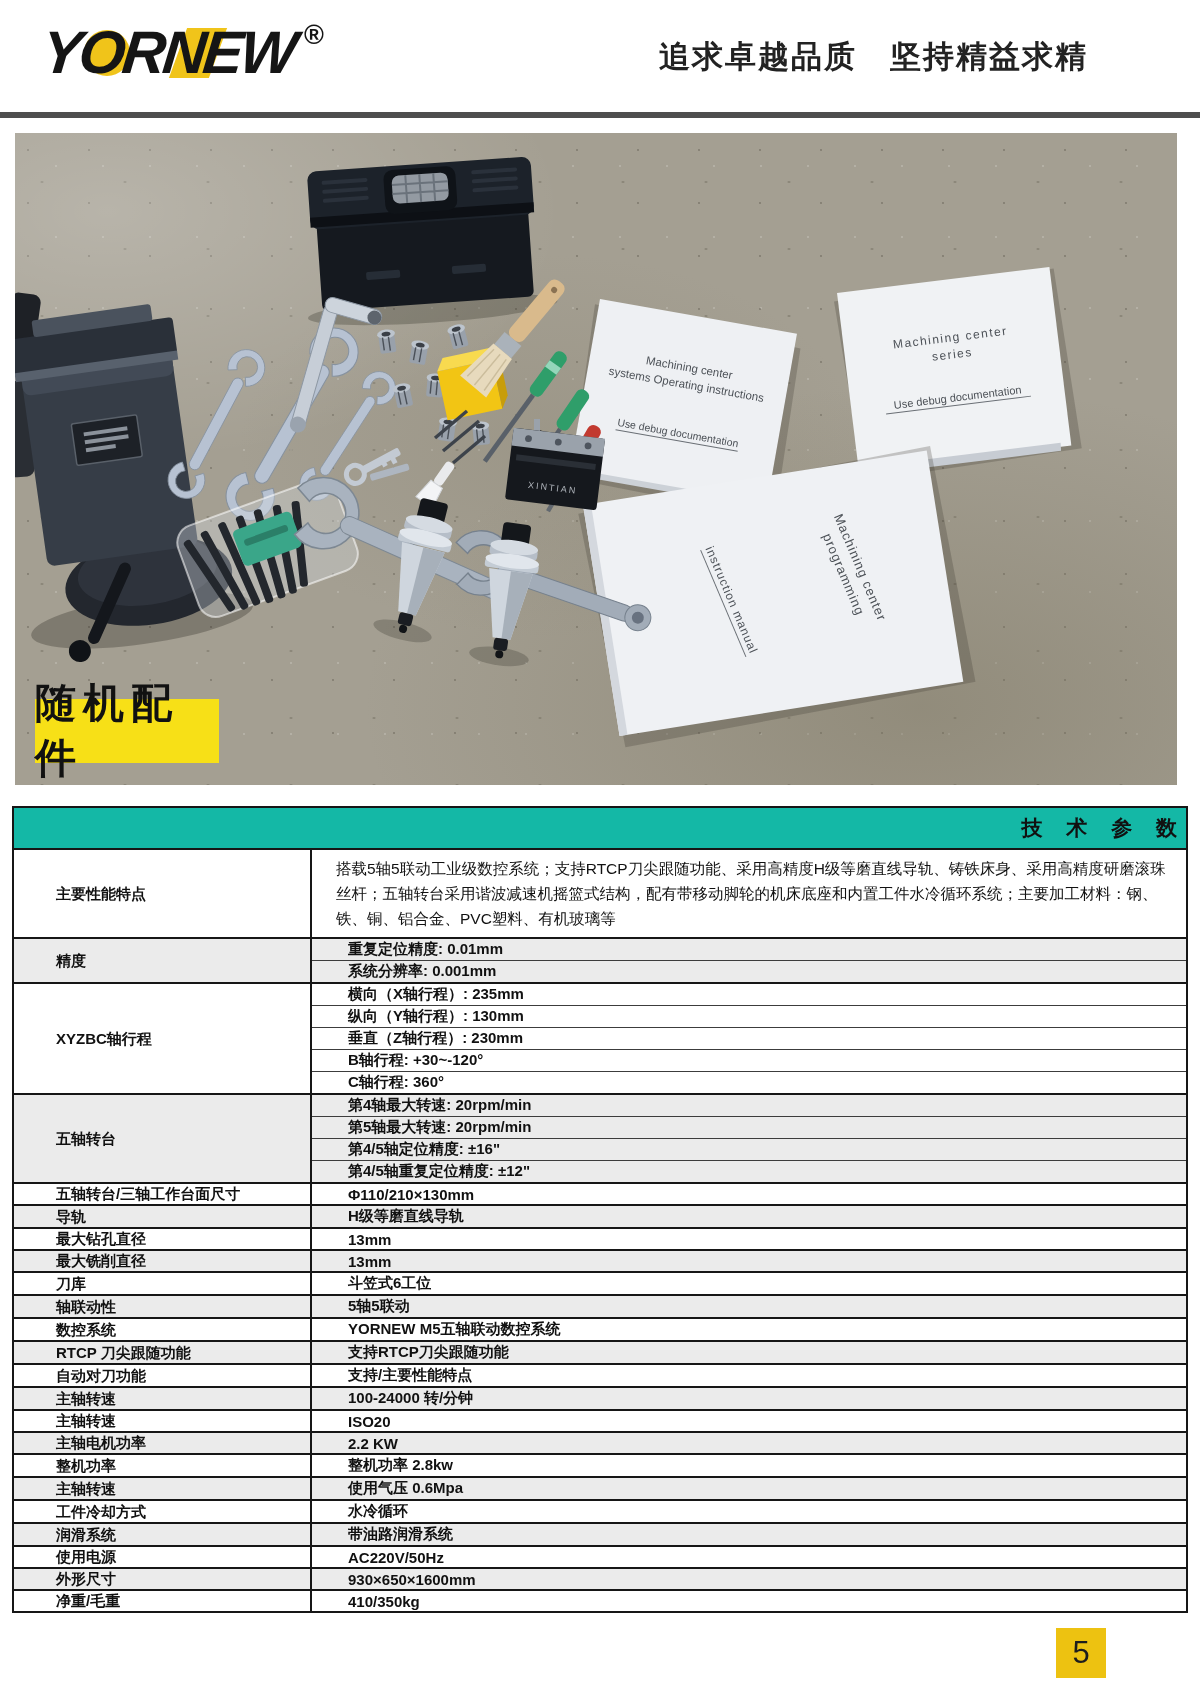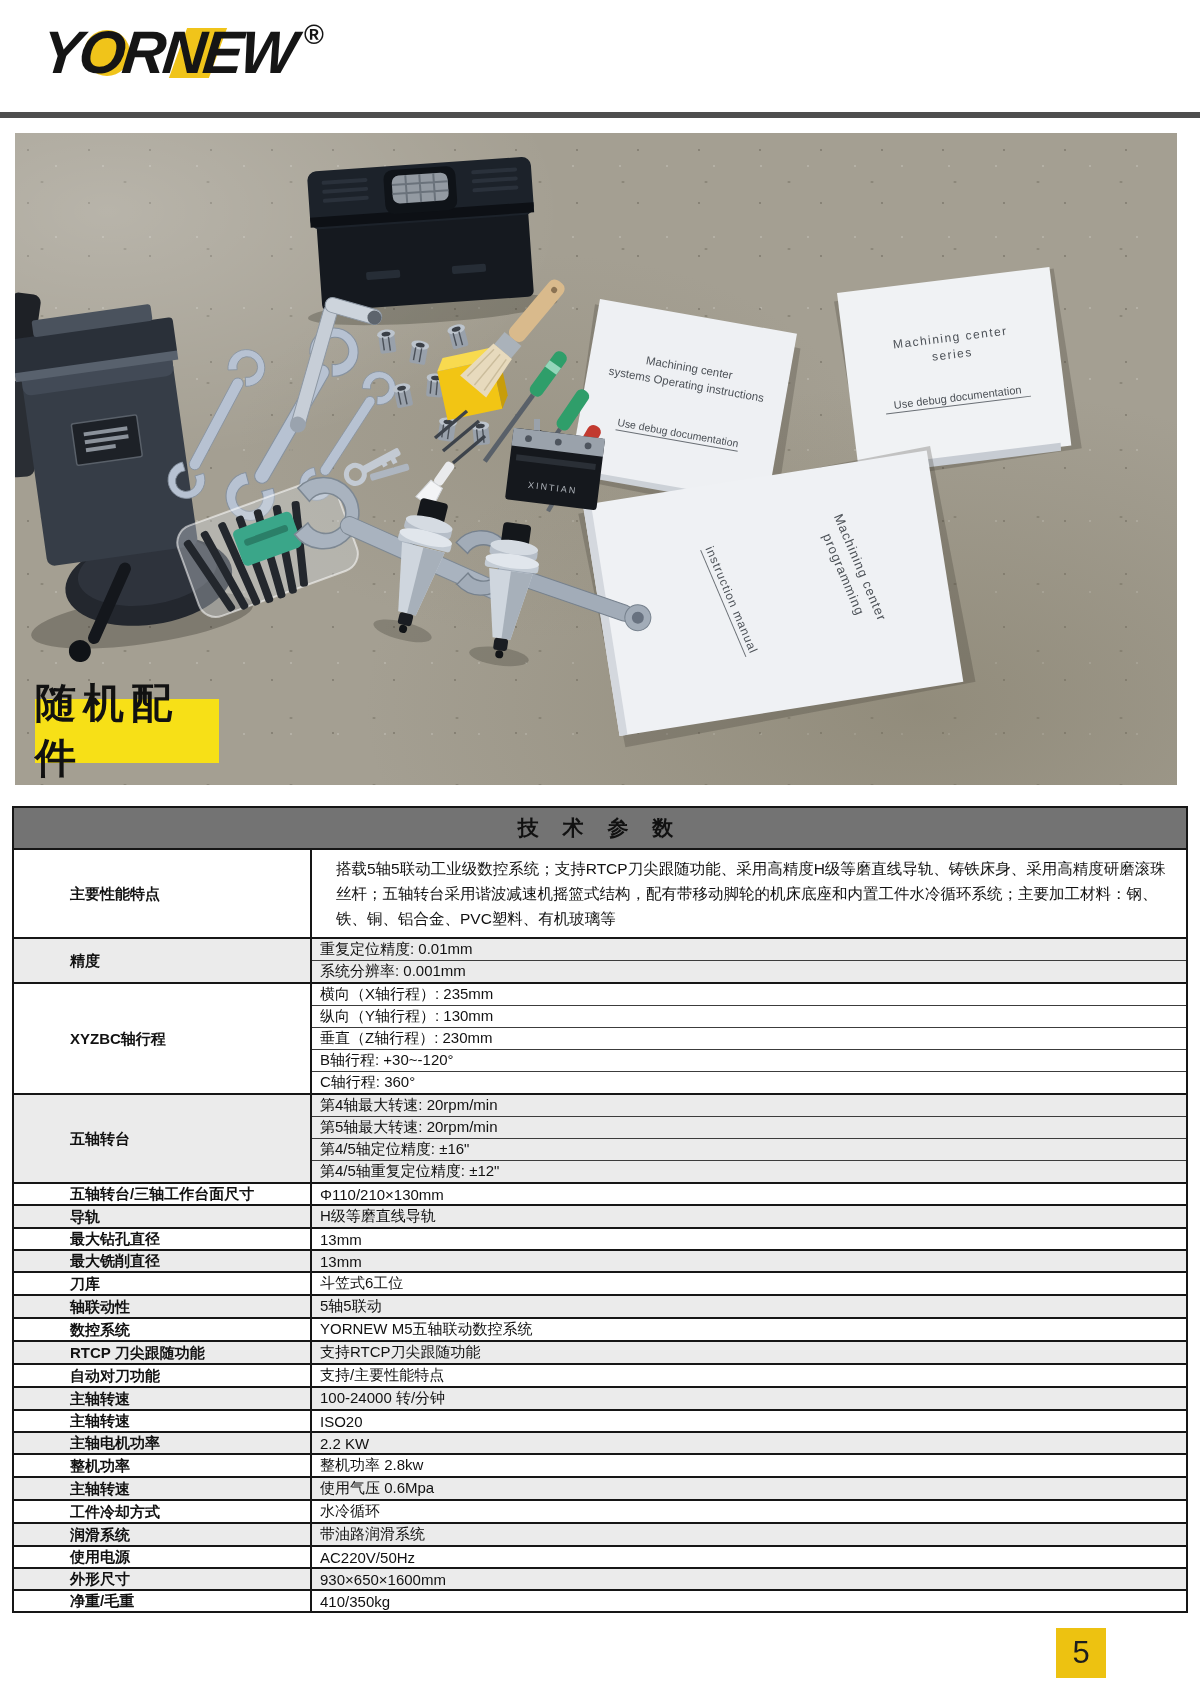--- a/index.html
+++ b/index.html
@@ -47,28 +47,28 @@
     background:#f7e017; color:#111; font-size:41px; font-weight:900;
     letter-spacing:7px; display:flex; align-items:center; justify-content:center;
     font-family:"Liberation Sans","DejaVu Sans",sans-serif;
   }
 
   
   .spec-wrap { position:absolute; left:12px; top:806px; width:1176px; }
   table.spec { width:100%; border-collapse:collapse; table-layout:fixed;
     border:2px solid #161616; }
   table.spec th.title { height:42px; font-size:21px; font-weight:700;
-    letter-spacing:9px; text-align:center; color:#111; background:#737373;
+    letter-spacing:9px; text-align:right; color:#111; background:#14b8a6;
     border-bottom:2px solid #161616; }
   table.spec td { font-size:15px; color:#111; vertical-align:middle;
     overflow:hidden; white-space:nowrap; }
   table.spec col.c1 { width:298px; }
-  td.label { font-weight:700; padding:1px 6px 1px 56px;
+  td.label { font-weight:700; padding:1px 6px 1px 42px;
     border-right:2px solid #161616; white-space:normal; line-height:1.2; }
-  td.value { padding:1px 8px 1px 8px; height:20px; }
+  td.value { padding:1px 8px 1px 36px; height:20px;font-weight:bold; }
   td.value.para { white-space:normal; line-height:1.62; padding:6px 14px 6px 24px;
     height:auto; font-size:15.5px; font-weight:500; }
   tr.group-start td { border-top:2px solid #161616; }
   tr.sub-row td { border-top:1px solid #3c3c3c; }
   tr.shade td { background:#ebebeb; }
   tr.plain td { background:#ffffff; }
 
   
   .page-badge { position:absolute; left:1056px; top:1628px; width:50px; height:50px;
     background:#edc211; color:#1d1d1d; font-size:31px; font-weight:500;
@@ -78,20 +78,21 @@
 <body>
 
 <div class="page">
 
   <div class="logo">
     <div class="logo-accent-o"></div>
     <div class="logo-accent-n"></div>
     <span class="logo-text">YORNEW</span>
     <span class="logo-reg">®</span>
   </div>
+  <div class="slogan">追求卓越品质　坚持精益求精</div>
   <div class="header-rule"></div>
 
   <div class="photo">
     <svg width="1162" height="652" viewBox="0 0 1162 652">
       <defs>
         <g id="spanner">
           <path d="M 16 -15 A 23 23 0 1 0 16 15 L 8 7 A 13 13 0 1 1 8 -7 Z"></path>
           <rect x="14" y="-7" width="128" height="14" rx="7"></rect>
           <g transform="translate(156,0) rotate(195)">
             <path d="M 16 -15 A 23 23 0 1 0 16 15 L 8 7 A 13 13 0 1 1 8 -7 Z"></path>

